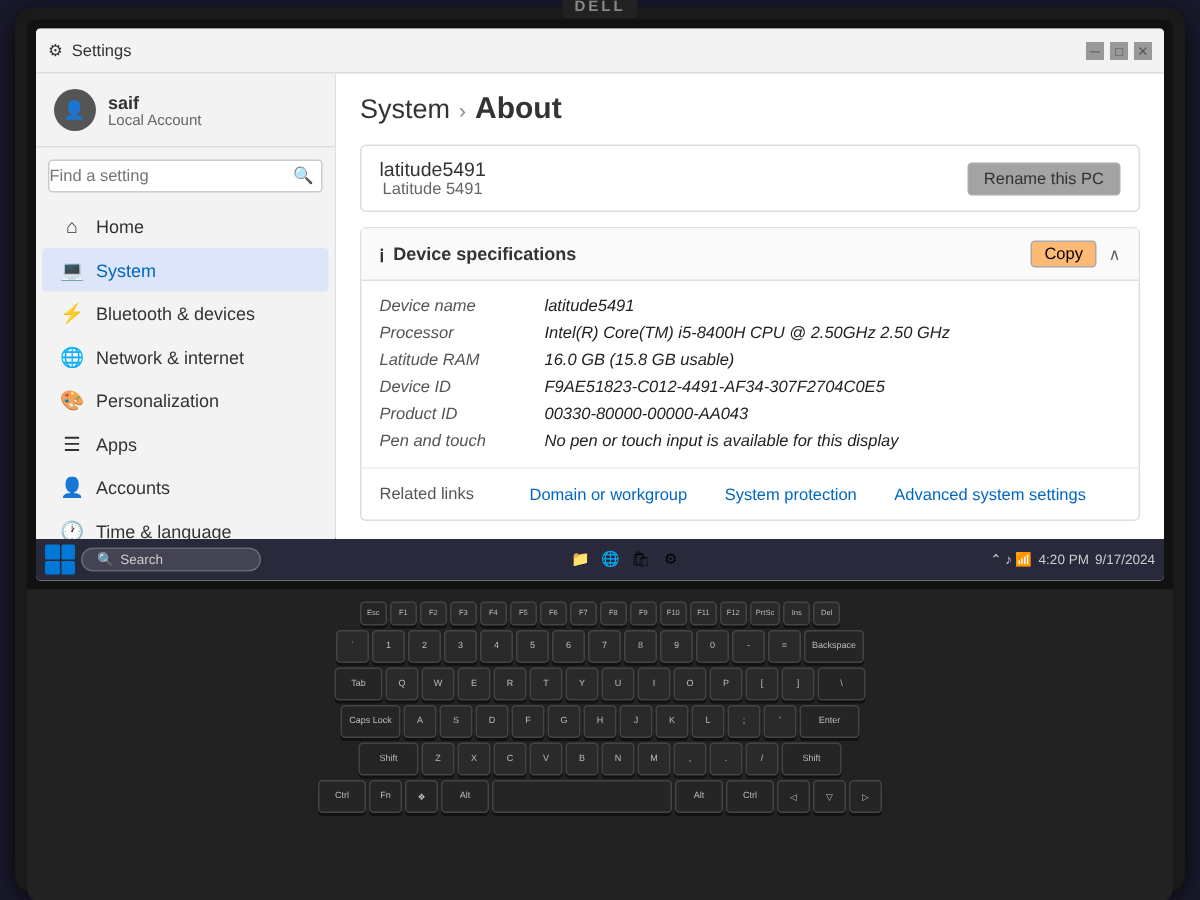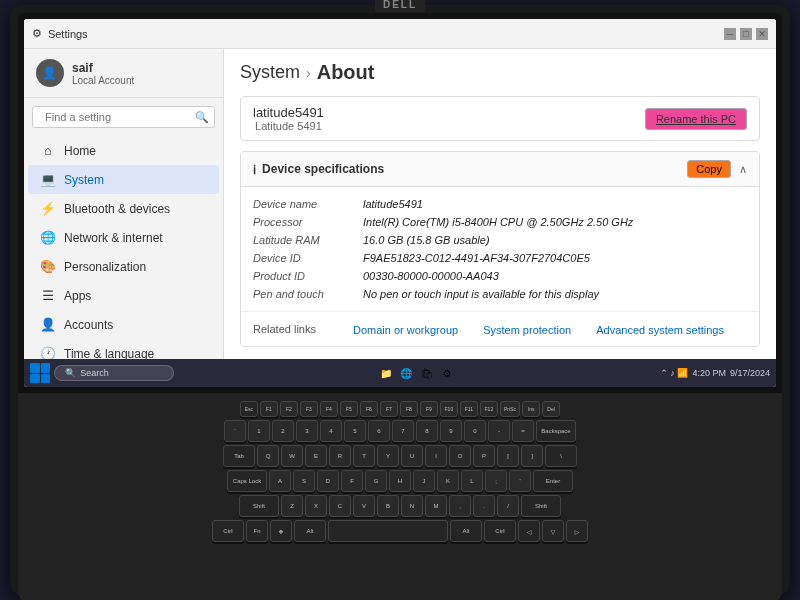--- a/index.html
+++ b/index.html
@@ -112,21 +112,21 @@
     .user-info { font-size: 11px; color: #333; }
     .user-name { font-weight: 600; font-size: 12px; }
     .user-account { font-size: 10px; color: #666; }
 
     .search-box {
       margin: 8px;
       position: relative;
     }
     .search-box input {
       width: 100%;
-      padding: 4px 24px 4px 12px;
+      padding: 4px 24px 4px 0;
       border: 1px solid #ccc;
       border-radius: 3px;
       font-size: 11px;
       background: white;
     }
     .search-icon-sidebar {
       position: absolute;
       right: 6px;
       top: 50%;
       transform: translateY(-50%);
@@ -174,28 +174,27 @@
       padding: 8px 12px;
       margin-bottom: 10px;
       display: flex;
       align-items: center;
       justify-content: space-between;
     }
     .device-name-text { font-size: 13px; color: #333; }
     .device-name-sub { font-size: 11px; color: #666; text-align: center; }
 
     .rename-btn {
-      background: #ec4899;
+      background: #a3a3a3;
       border: 1px solid #aaa;
       border-radius: 3px;
       padding: 4px 10px;
       font-size: 11px;
       cursor: pointer;
       color: #333;
-      text-decoration: underline;
     }
 
     .section-panel {
       border: 1px solid #ddd;
       border-radius: 4px;
       margin-bottom: 10px;
     }
     .section-header {
       display: flex;
       align-items: center;
@@ -211,21 +210,21 @@
       display: flex;
       align-items: center;
       gap: 6px;
     }
     .section-actions {
       display: flex;
       gap: 8px;
       align-items: center;
     }
     .copy-btn {
-      background: #f97316;
+      background: #fdba74;
       border: 1px solid #aaa;
       border-radius: 3px;
       padding: 2px 8px;
       font-size: 11px;
       cursor: pointer;
     }
     .chevron-icon { font-size: 11px; color: #666; cursor: pointer; }
 
     .spec-table {
       padding: 8px 12px;

